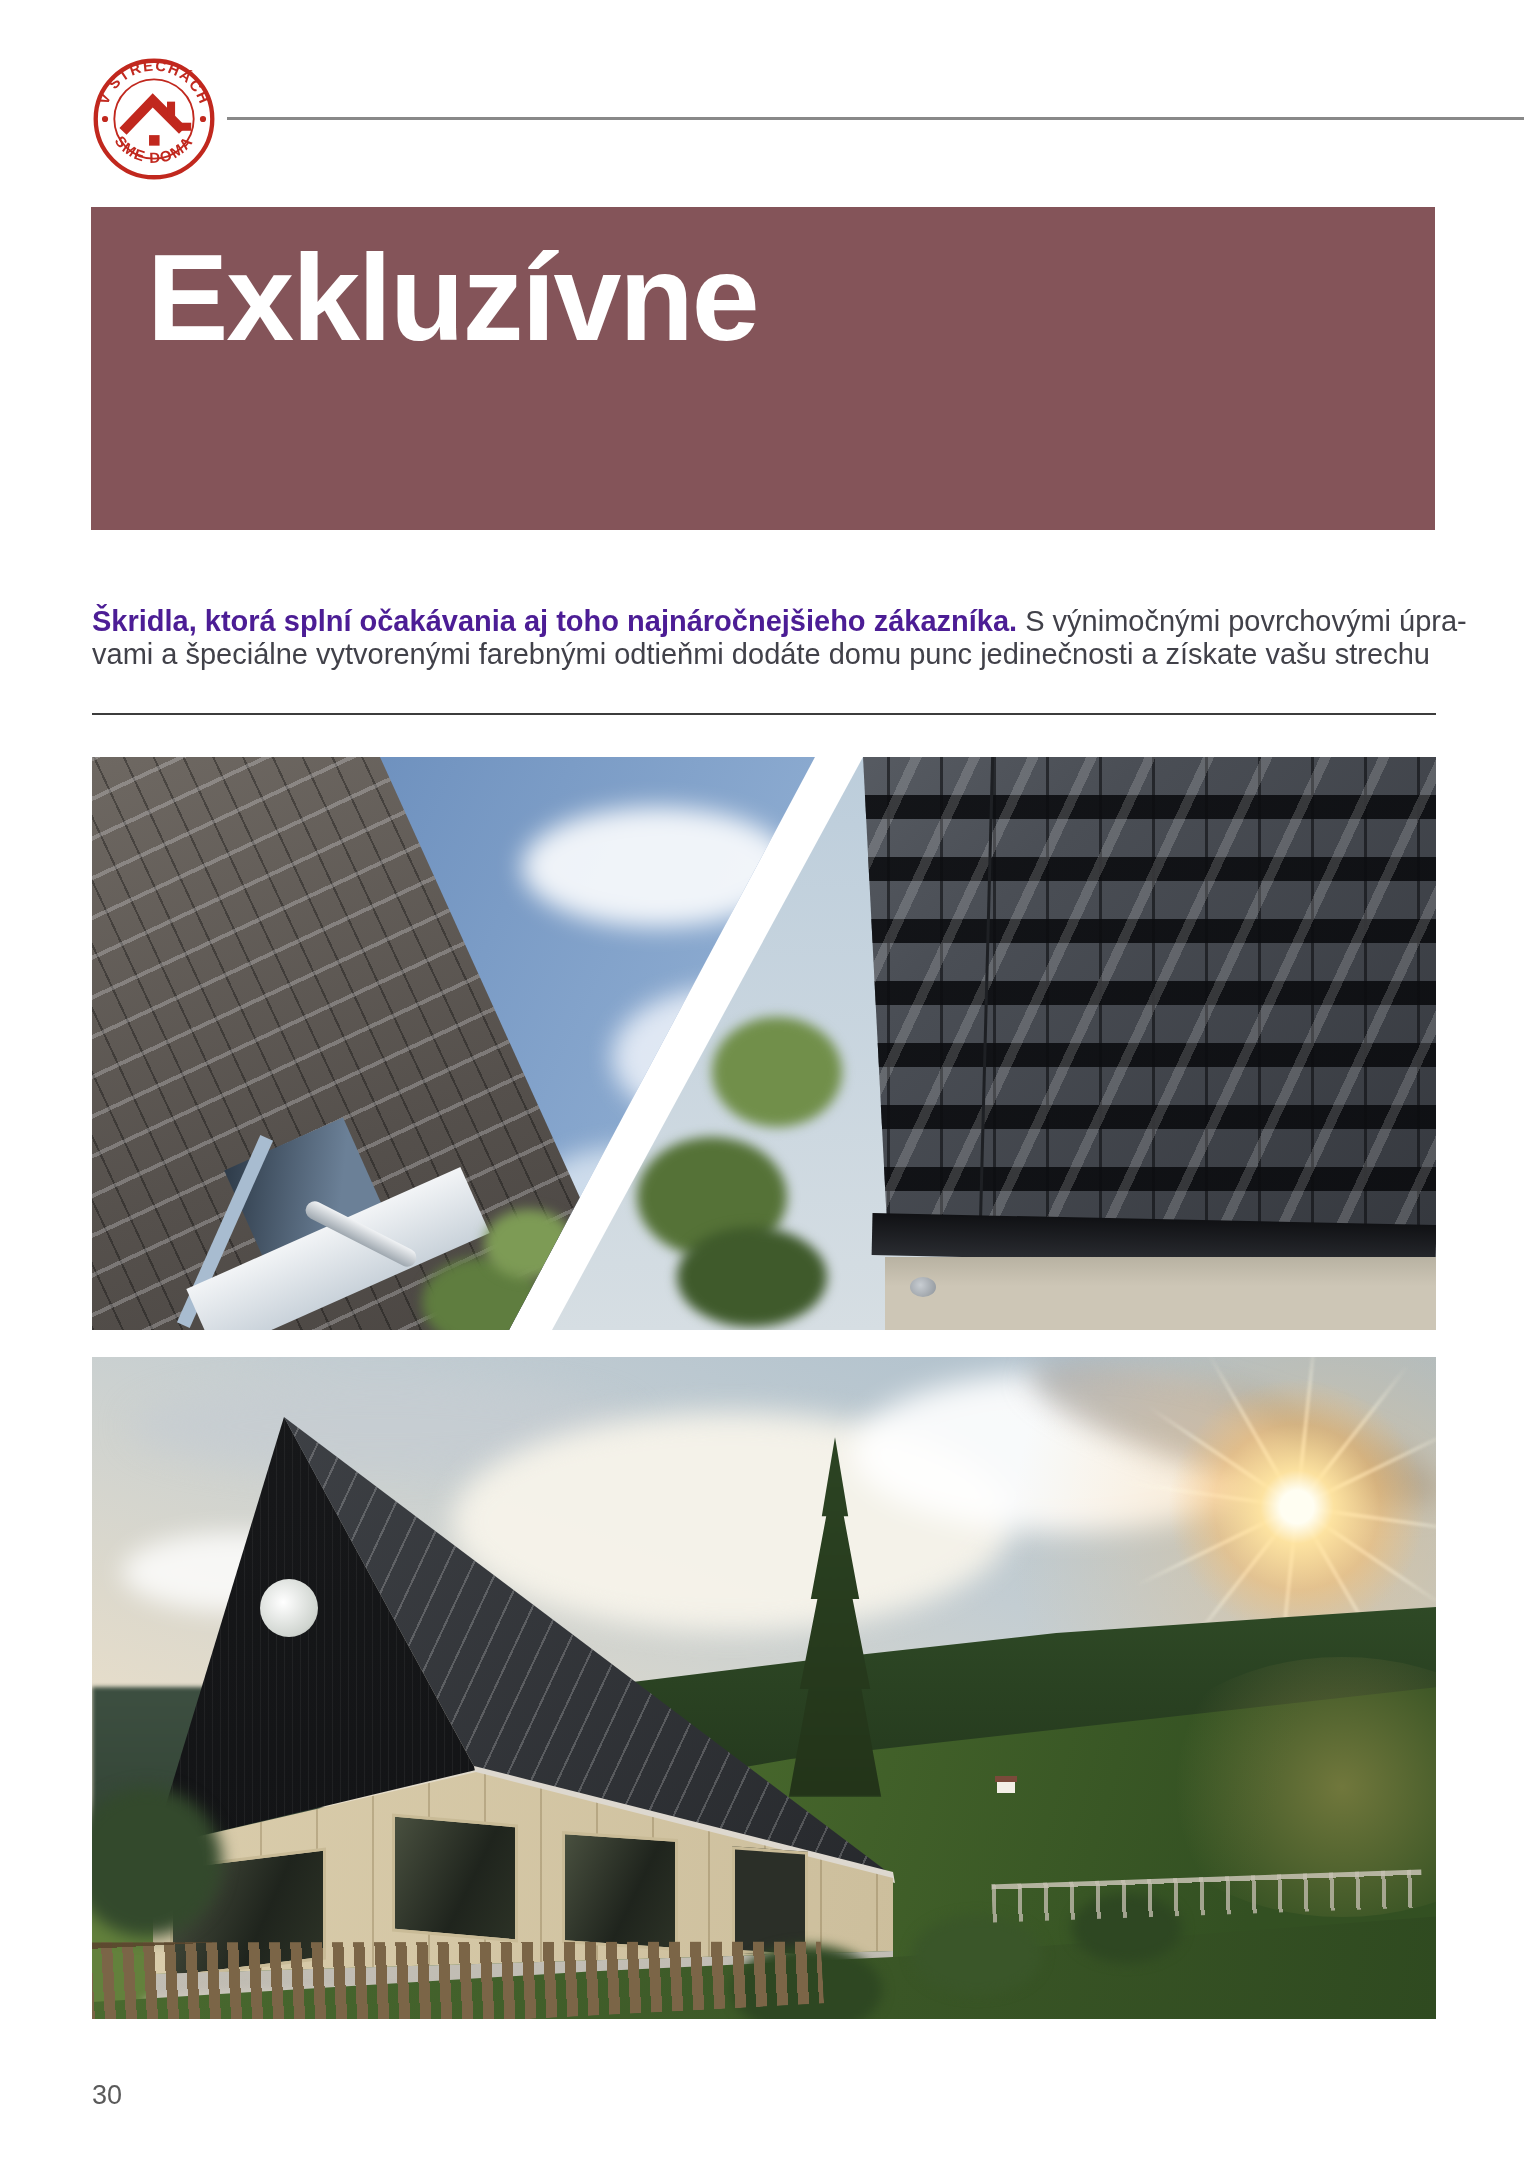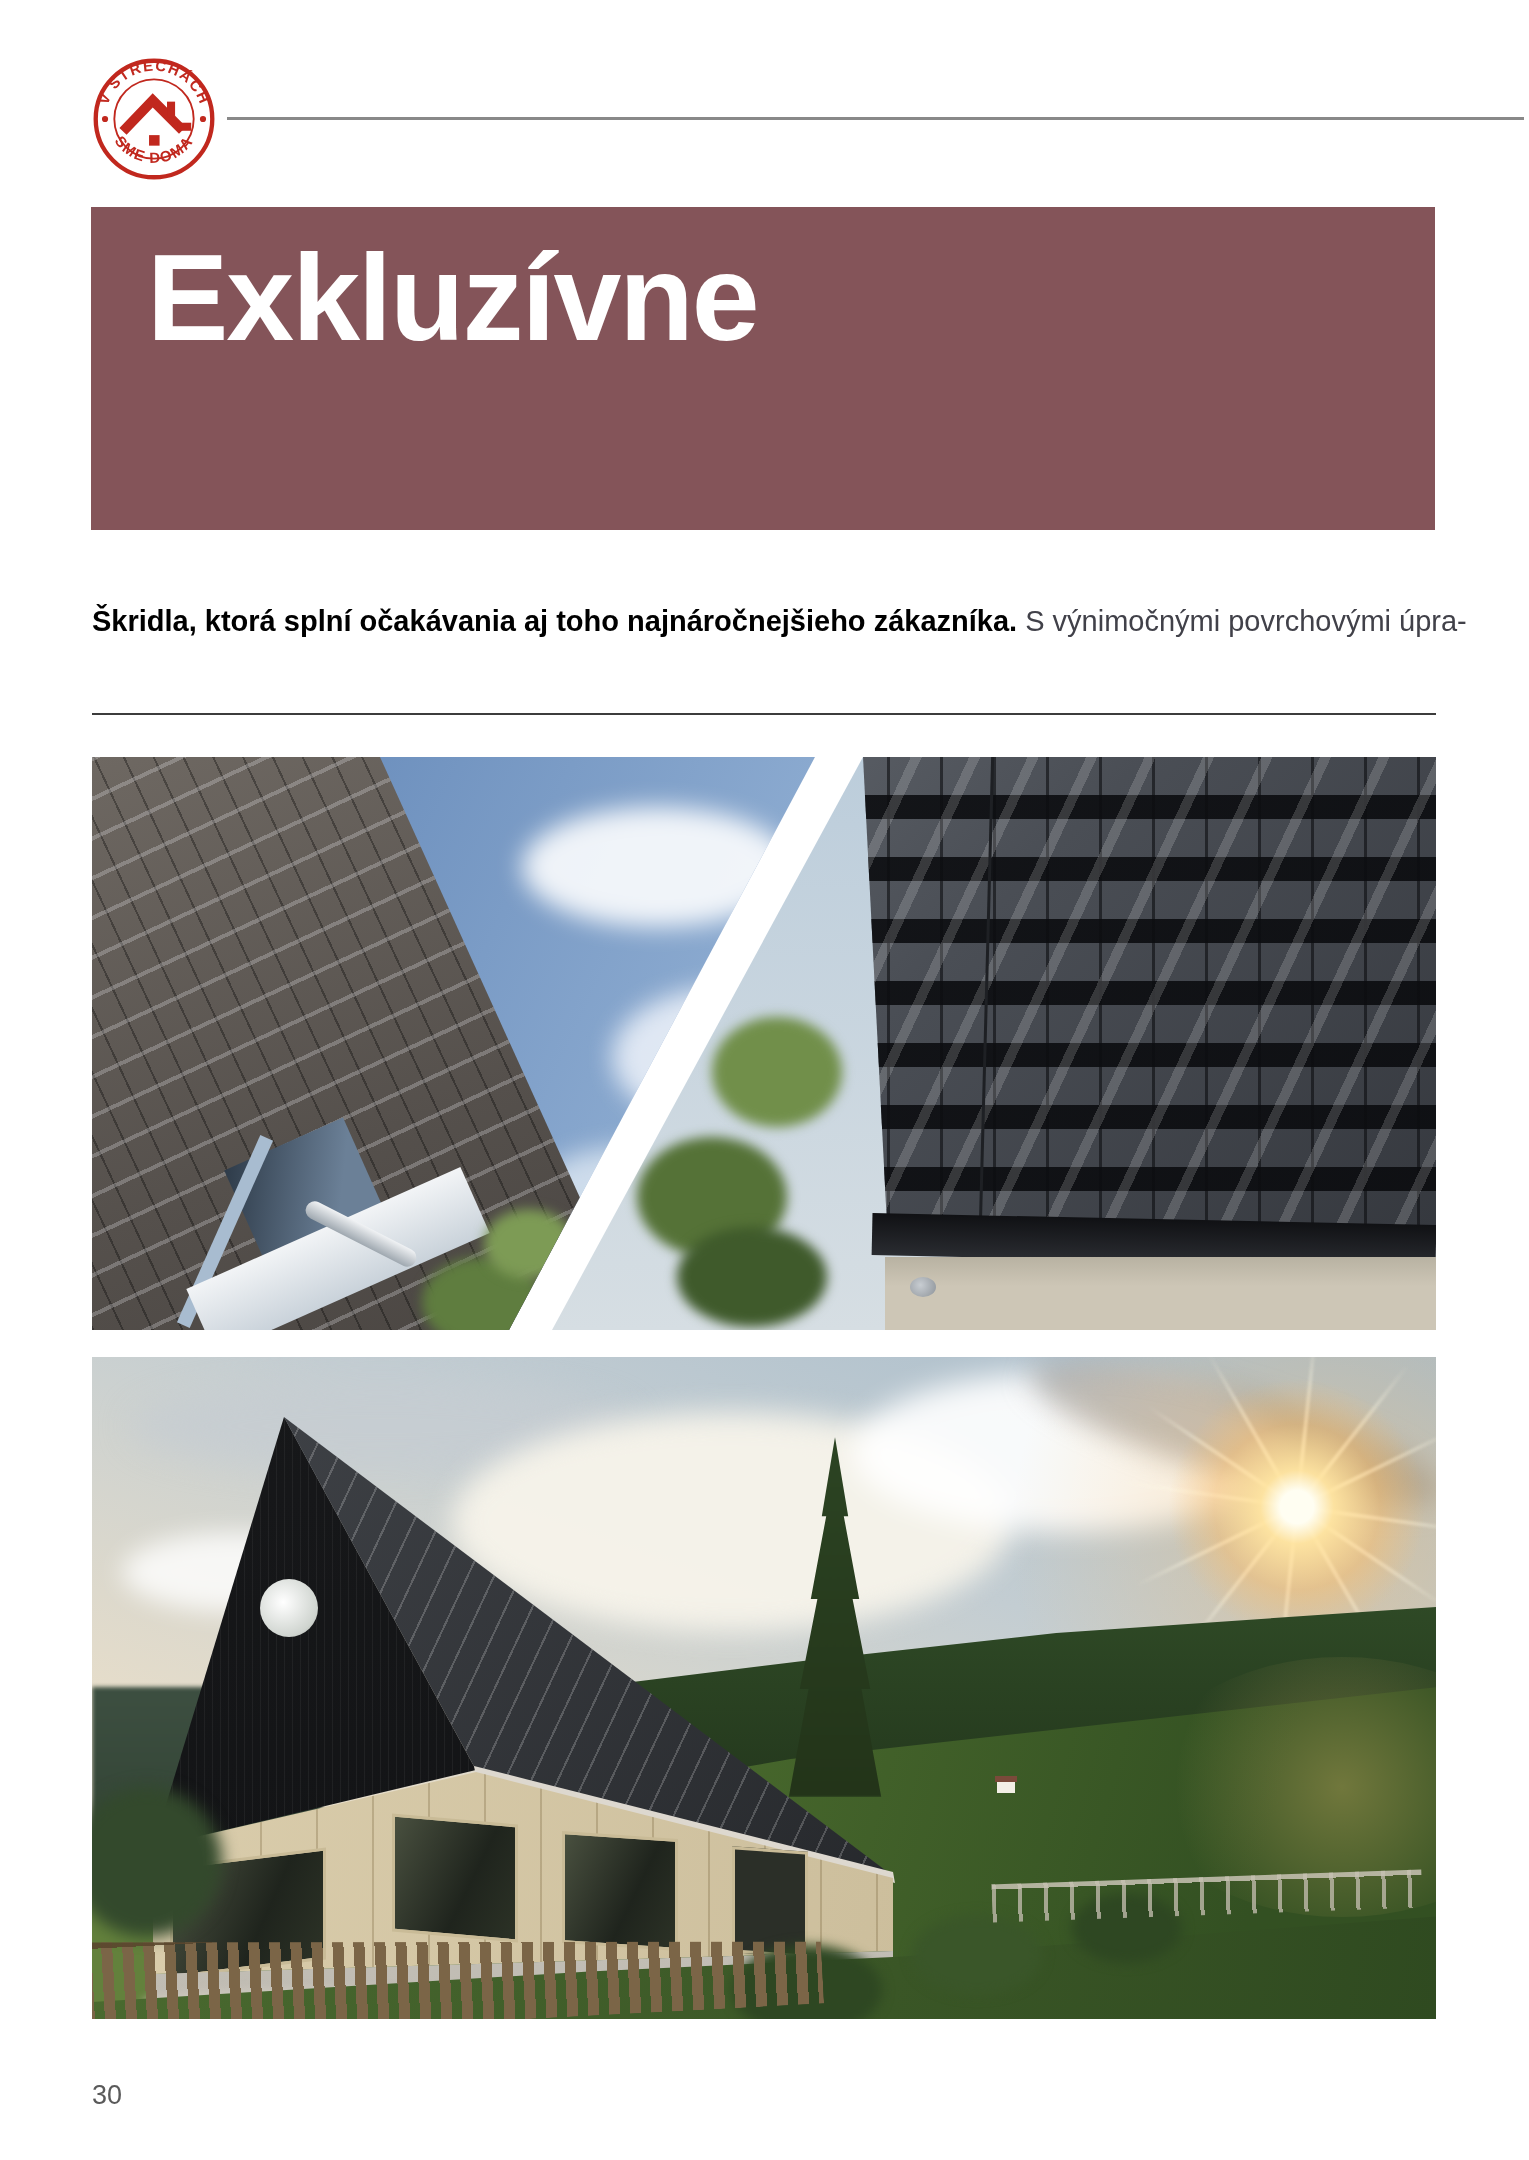--- a/index.html
+++ b/index.html
@@ -14,21 +14,21 @@
   
   .banner{position:absolute;left:91px;top:207px;width:1344px;height:323px;background:#845459;}
   .banner h1{margin:0;padding:26px 16px 0 56px;font-size:122px;line-height:1.08;font-weight:700;
              color:#ffffff;letter-spacing:-2px;}
   .banner h1 span{display:block;}
 
   
   .intro{position:absolute;left:92px;top:576px;width:1344px;font-size:29px;line-height:33px;
          color:#414149;}
   .intro .line{display:block;white-space:nowrap;}
-  .intro b{color:#000000;}
+  .intro b{color:#4c1d95;}
   .section-rule{position:absolute;left:92px;top:713px;width:1344px;height:2px;background:#3c3c3c;}
 
   
   .photo-pair{position:absolute;left:92px;top:757px;width:1344px;height:573px;}
   .photo{position:absolute;inset:0;overflow:hidden;}
   .pl{clip-path:polygon(0 0,723px 0,417px 573px,0 573px);}
   .pr{clip-path:polygon(771px 0,1344px 0,1344px 573px,460px 573px);}
 
   
   .pl .sky{position:absolute;inset:0;background:linear-gradient(115deg,#5d82b4 0%,#8aa9cf 45%,#cfdce8 78%);}
@@ -175,20 +175,21 @@
   <div class="header-rule"></div>
 
   <section class="banner">
     <h1>
       <span>Exkluzívne</span>
     </h1>
   </section>
 
   <p class="intro">
     <span class="line"><b>Škridla, ktorá splní očakávania aj toho najnáročnejšieho zákazníka.</b><span> S výnimočnými povrchovými úpra-</span></span>
+    <span class="line">vami a špeciálne vytvorenými farebnými odtieňmi dodáte domu punc jedinečnosti a získate vašu strechu</span>
   </p>
   <div class="section-rule"></div>
 
   <div class="photo-pair">
     <div class="photo pl">
       <div class="sky abs"></div>
       <div class="cloud c1"></div>
       <div class="cloud c2"></div>
       <div class="cloud c3"></div>
       <div class="roof"></div>

